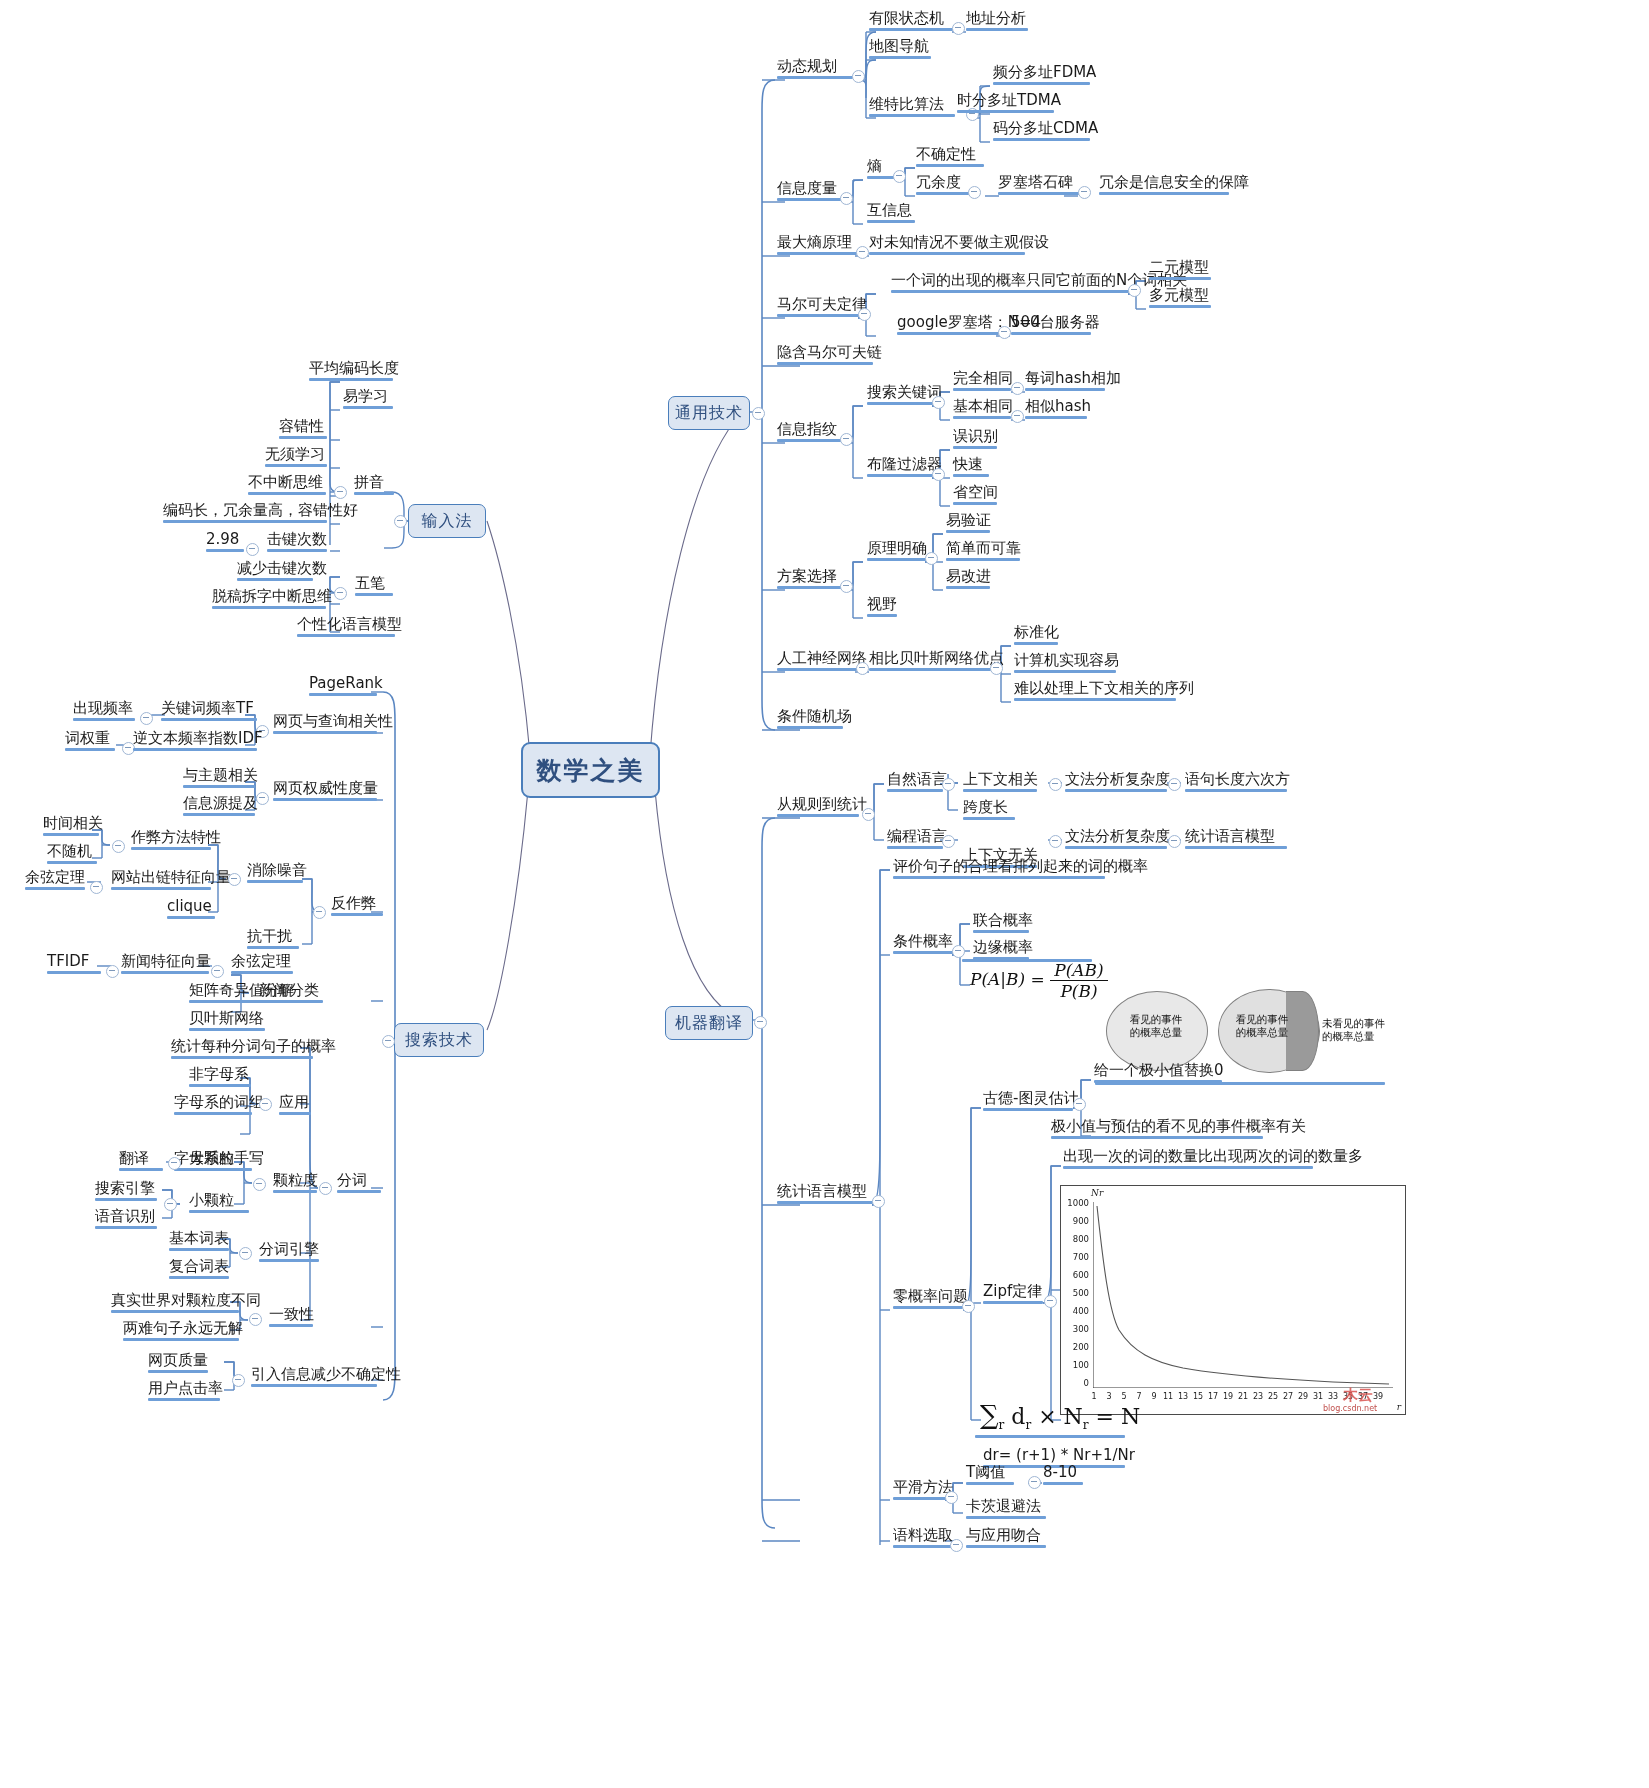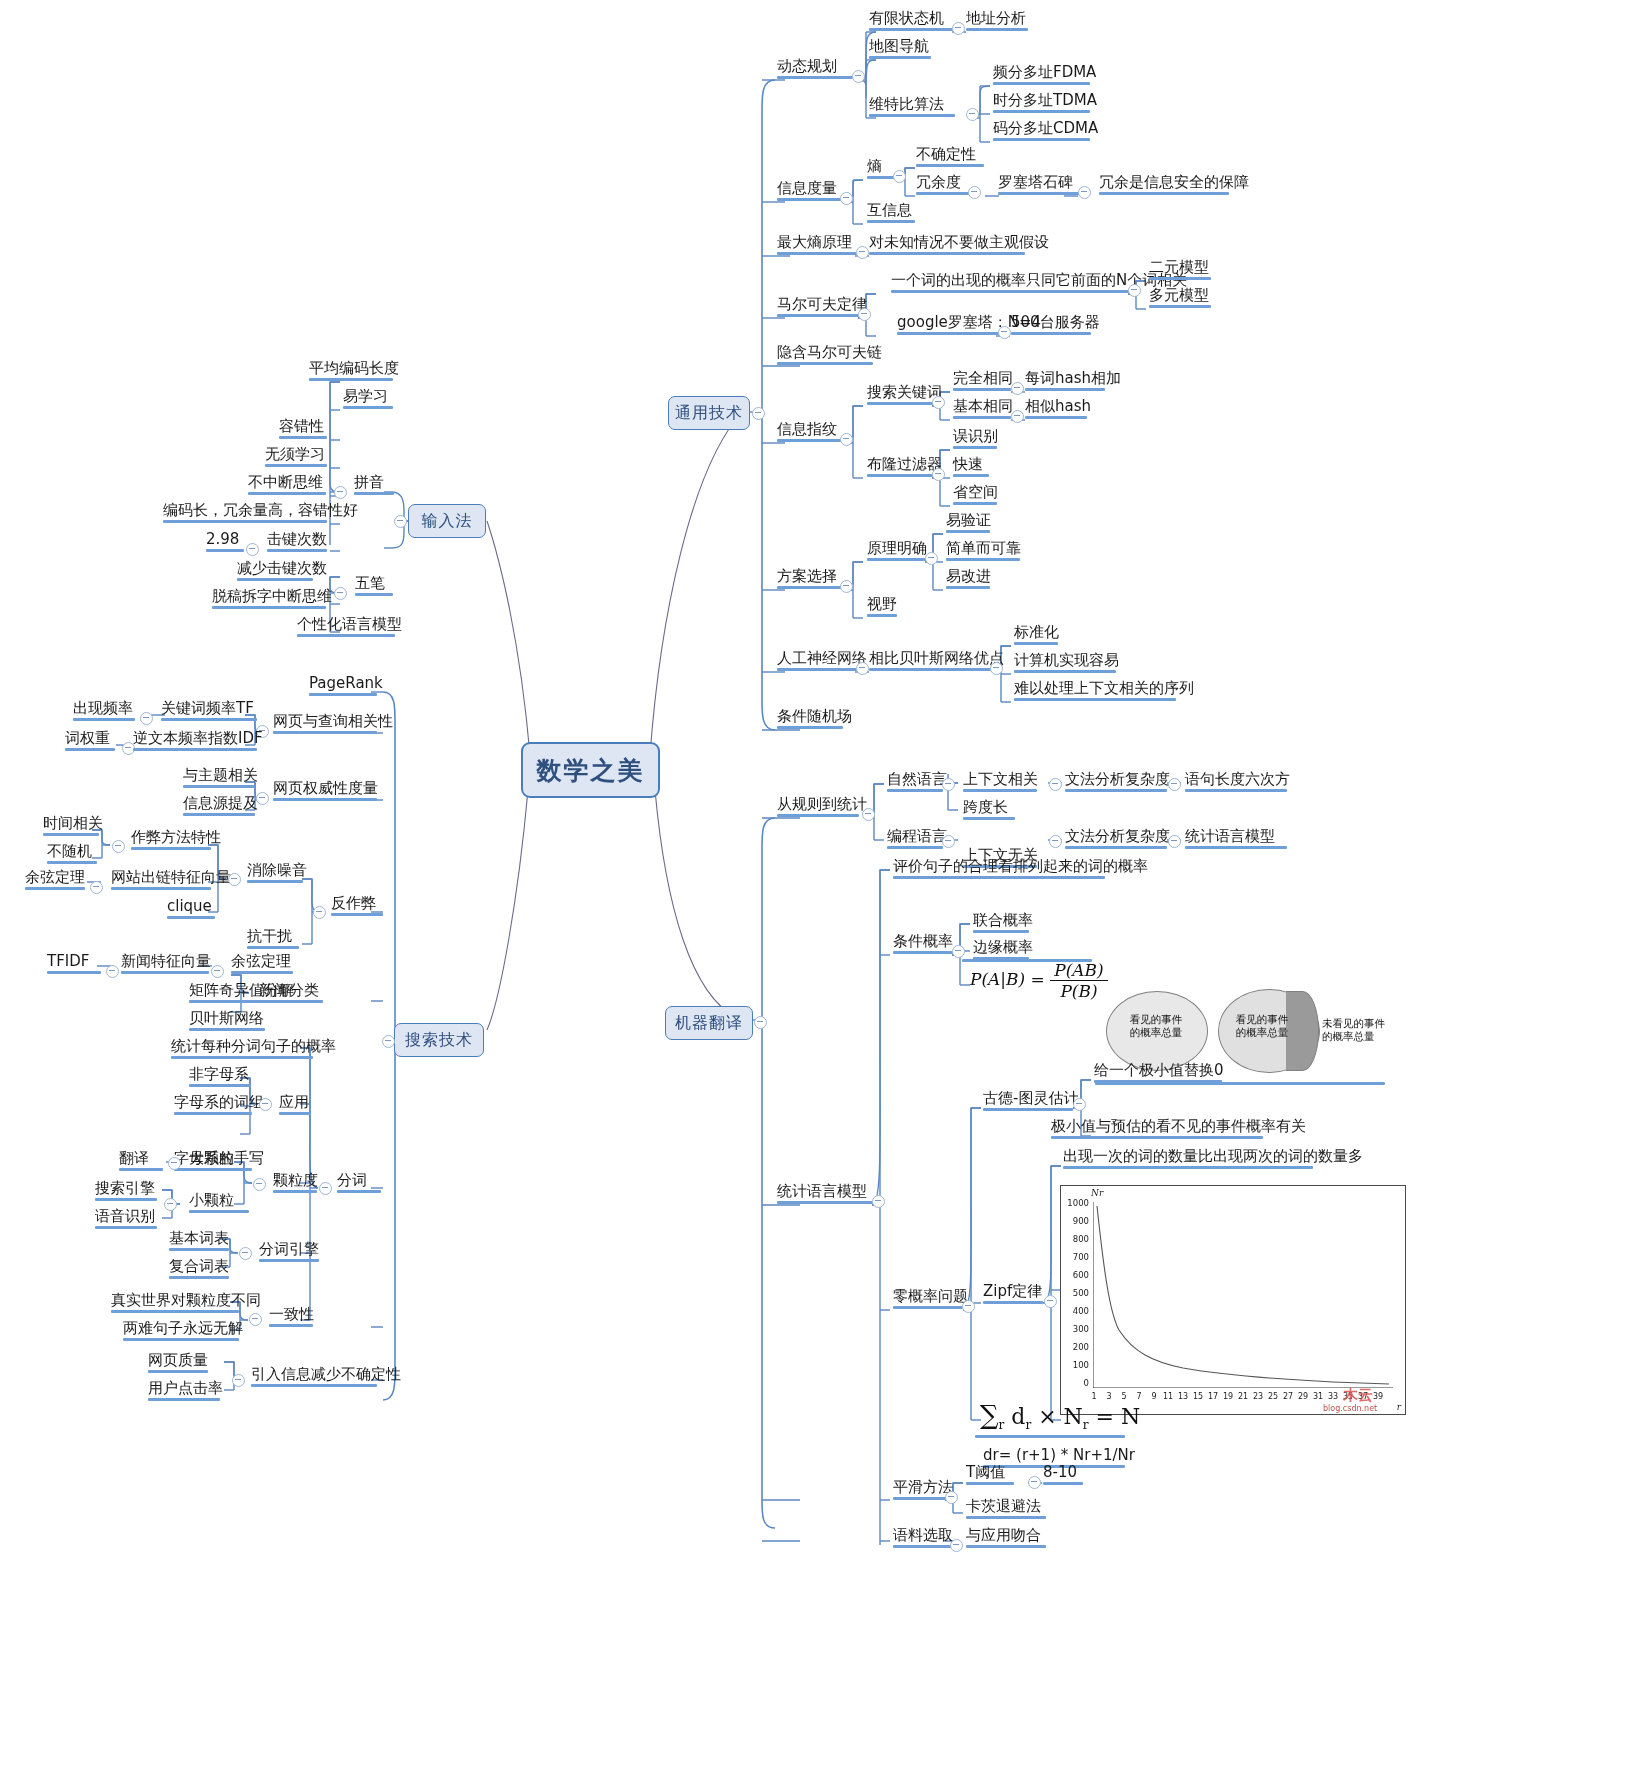--- a/index.html
+++ b/index.html
@@ -417,21 +417,21 @@
     </div>
 
   <div class="node u" style="left:866px;top:96px;width:86px;">
       <span class="t">维特比算法</span>
     </div>
   <div class="tog" style="left:966px;top:108px;"></div>
 
   <div class="node u" style="left:990px;top:64px;width:97px;">
       <span class="t">频分多址FDMA</span>
     </div>
-  <div class="node u" style="left:990px;top:92px;width:97px;">
+  <div class="node u" style="left:954px;top:92px;width:97px;">
       <span class="t">时分多址TDMA</span>
     </div>
   <div class="node u" style="left:990px;top:120px;width:97px;">
       <span class="t">码分多址CDMA</span>
     </div>
 
   <div class="node u" style="left:774px;top:180px;width:66px;">
       <span class="t">信息度量</span>
     </div>
   <div class="tog" style="left:840px;top:192px;"></div>

